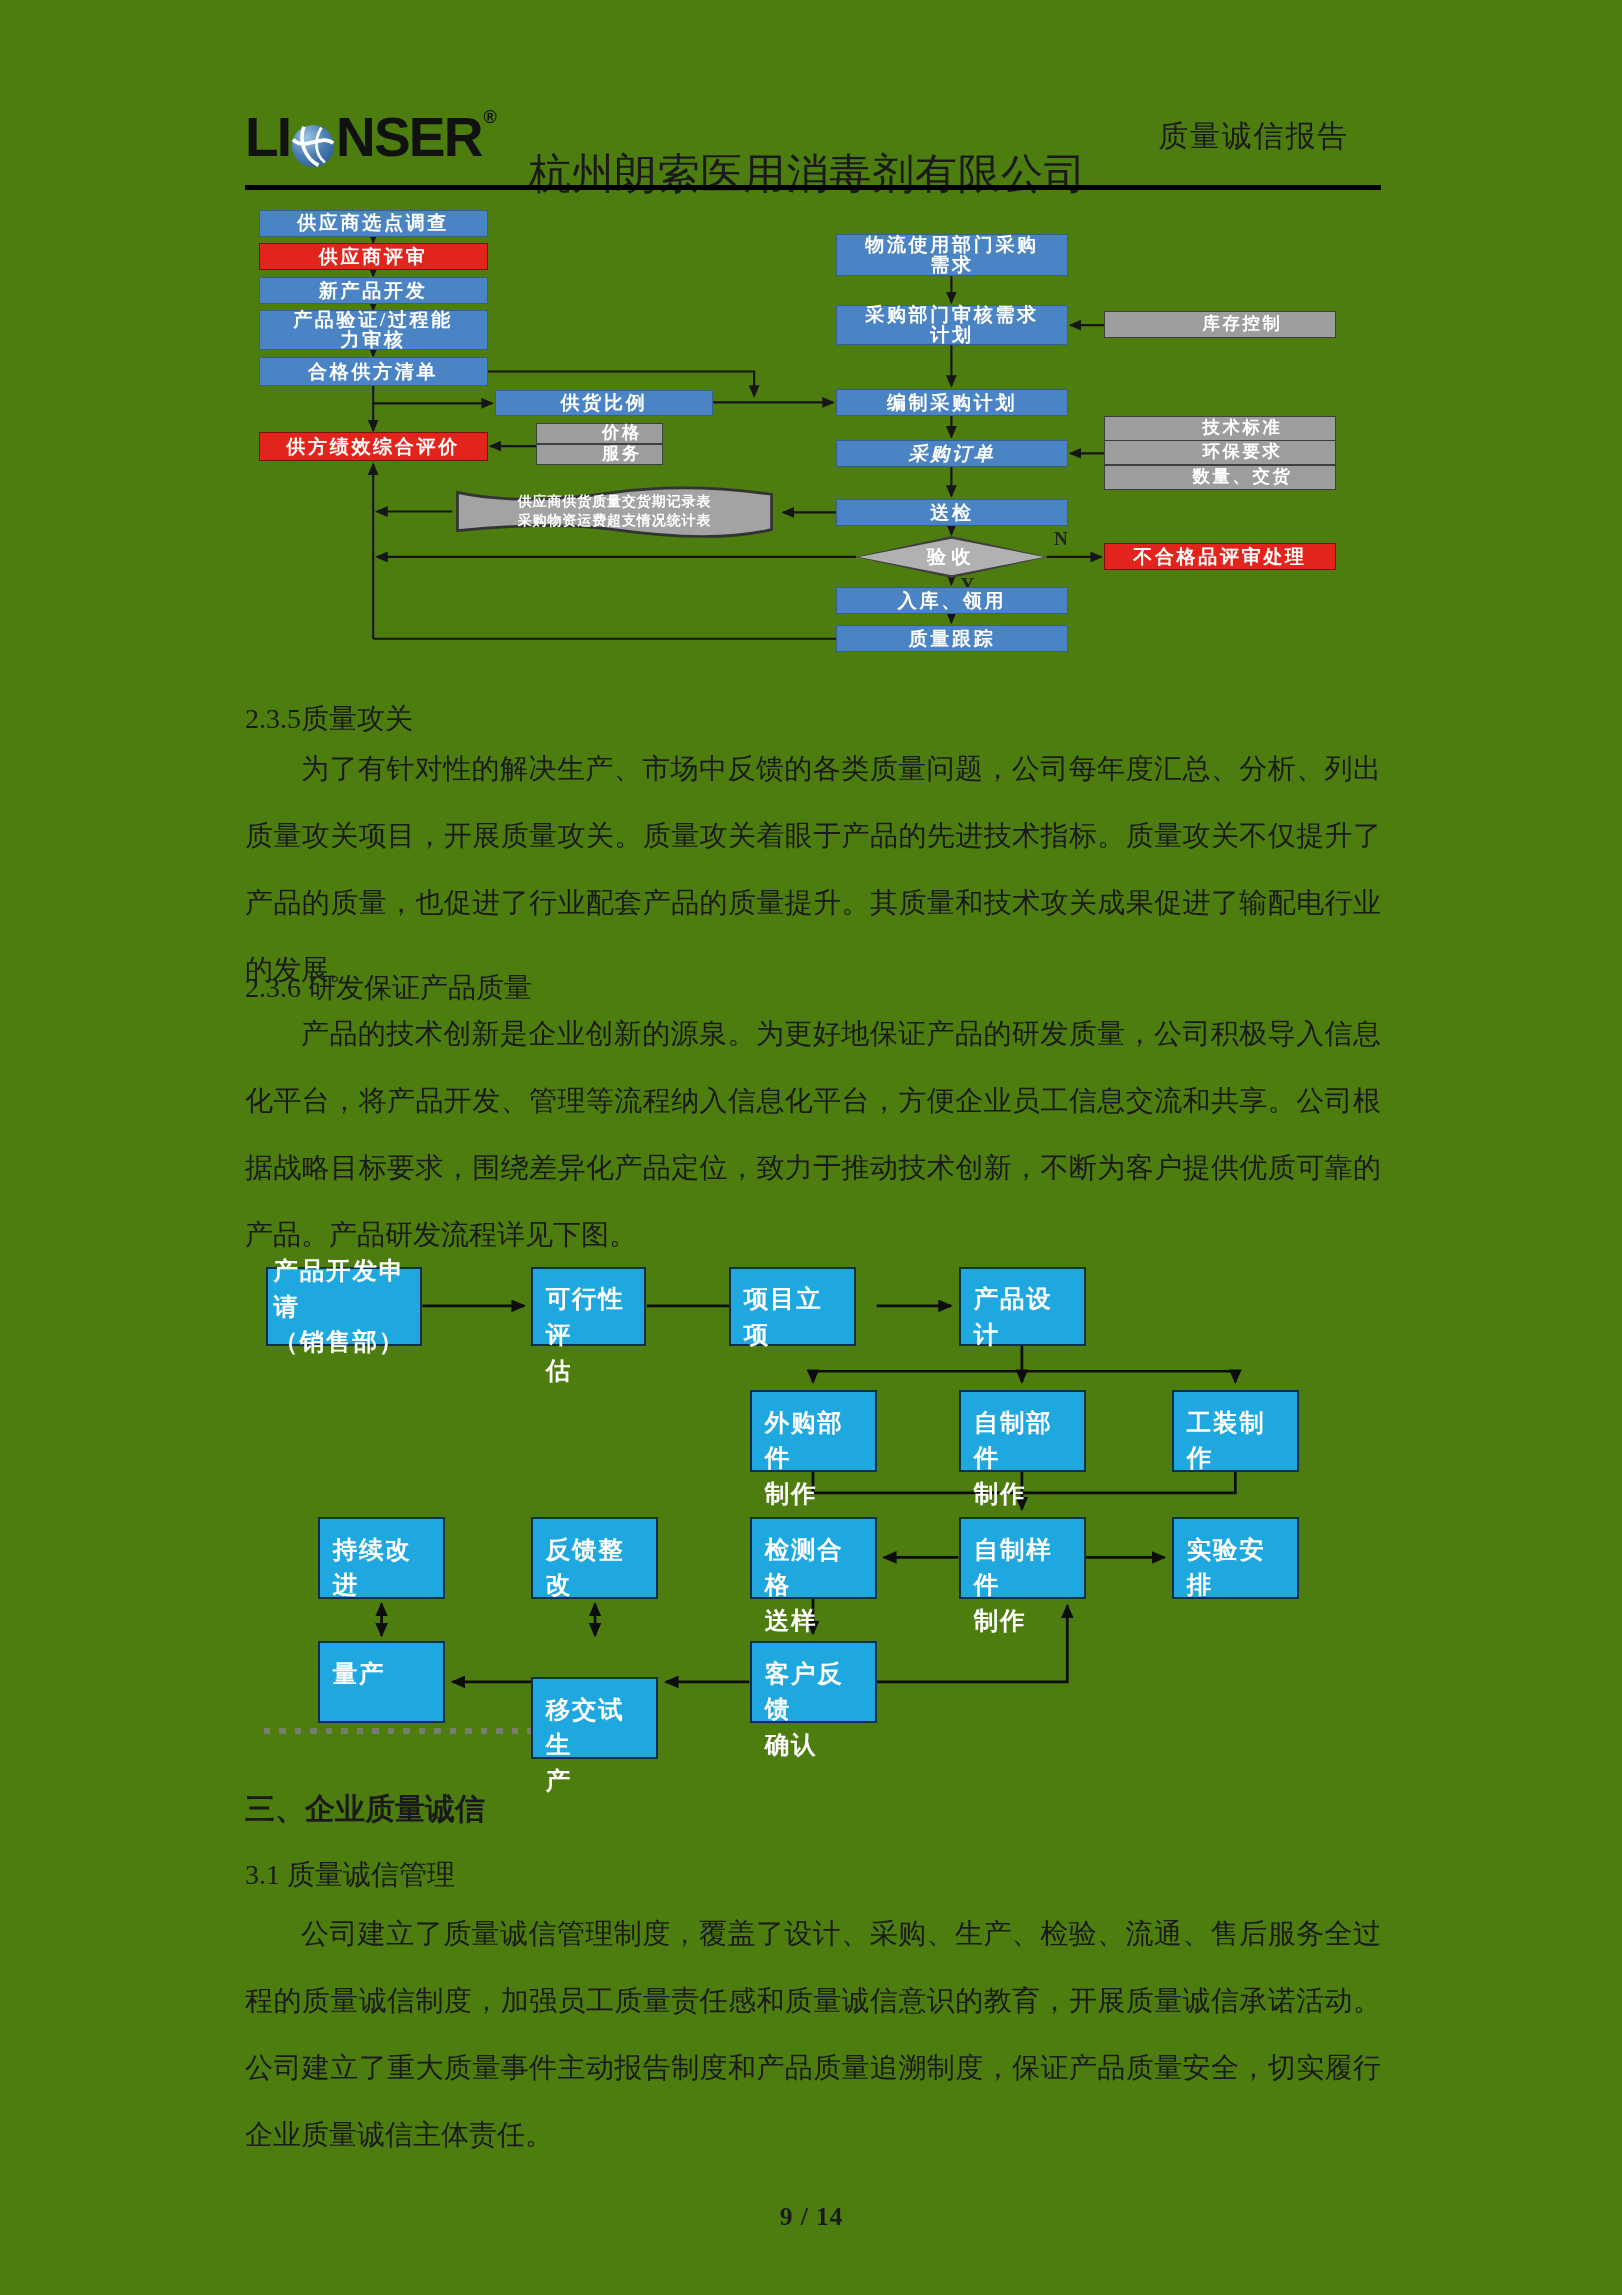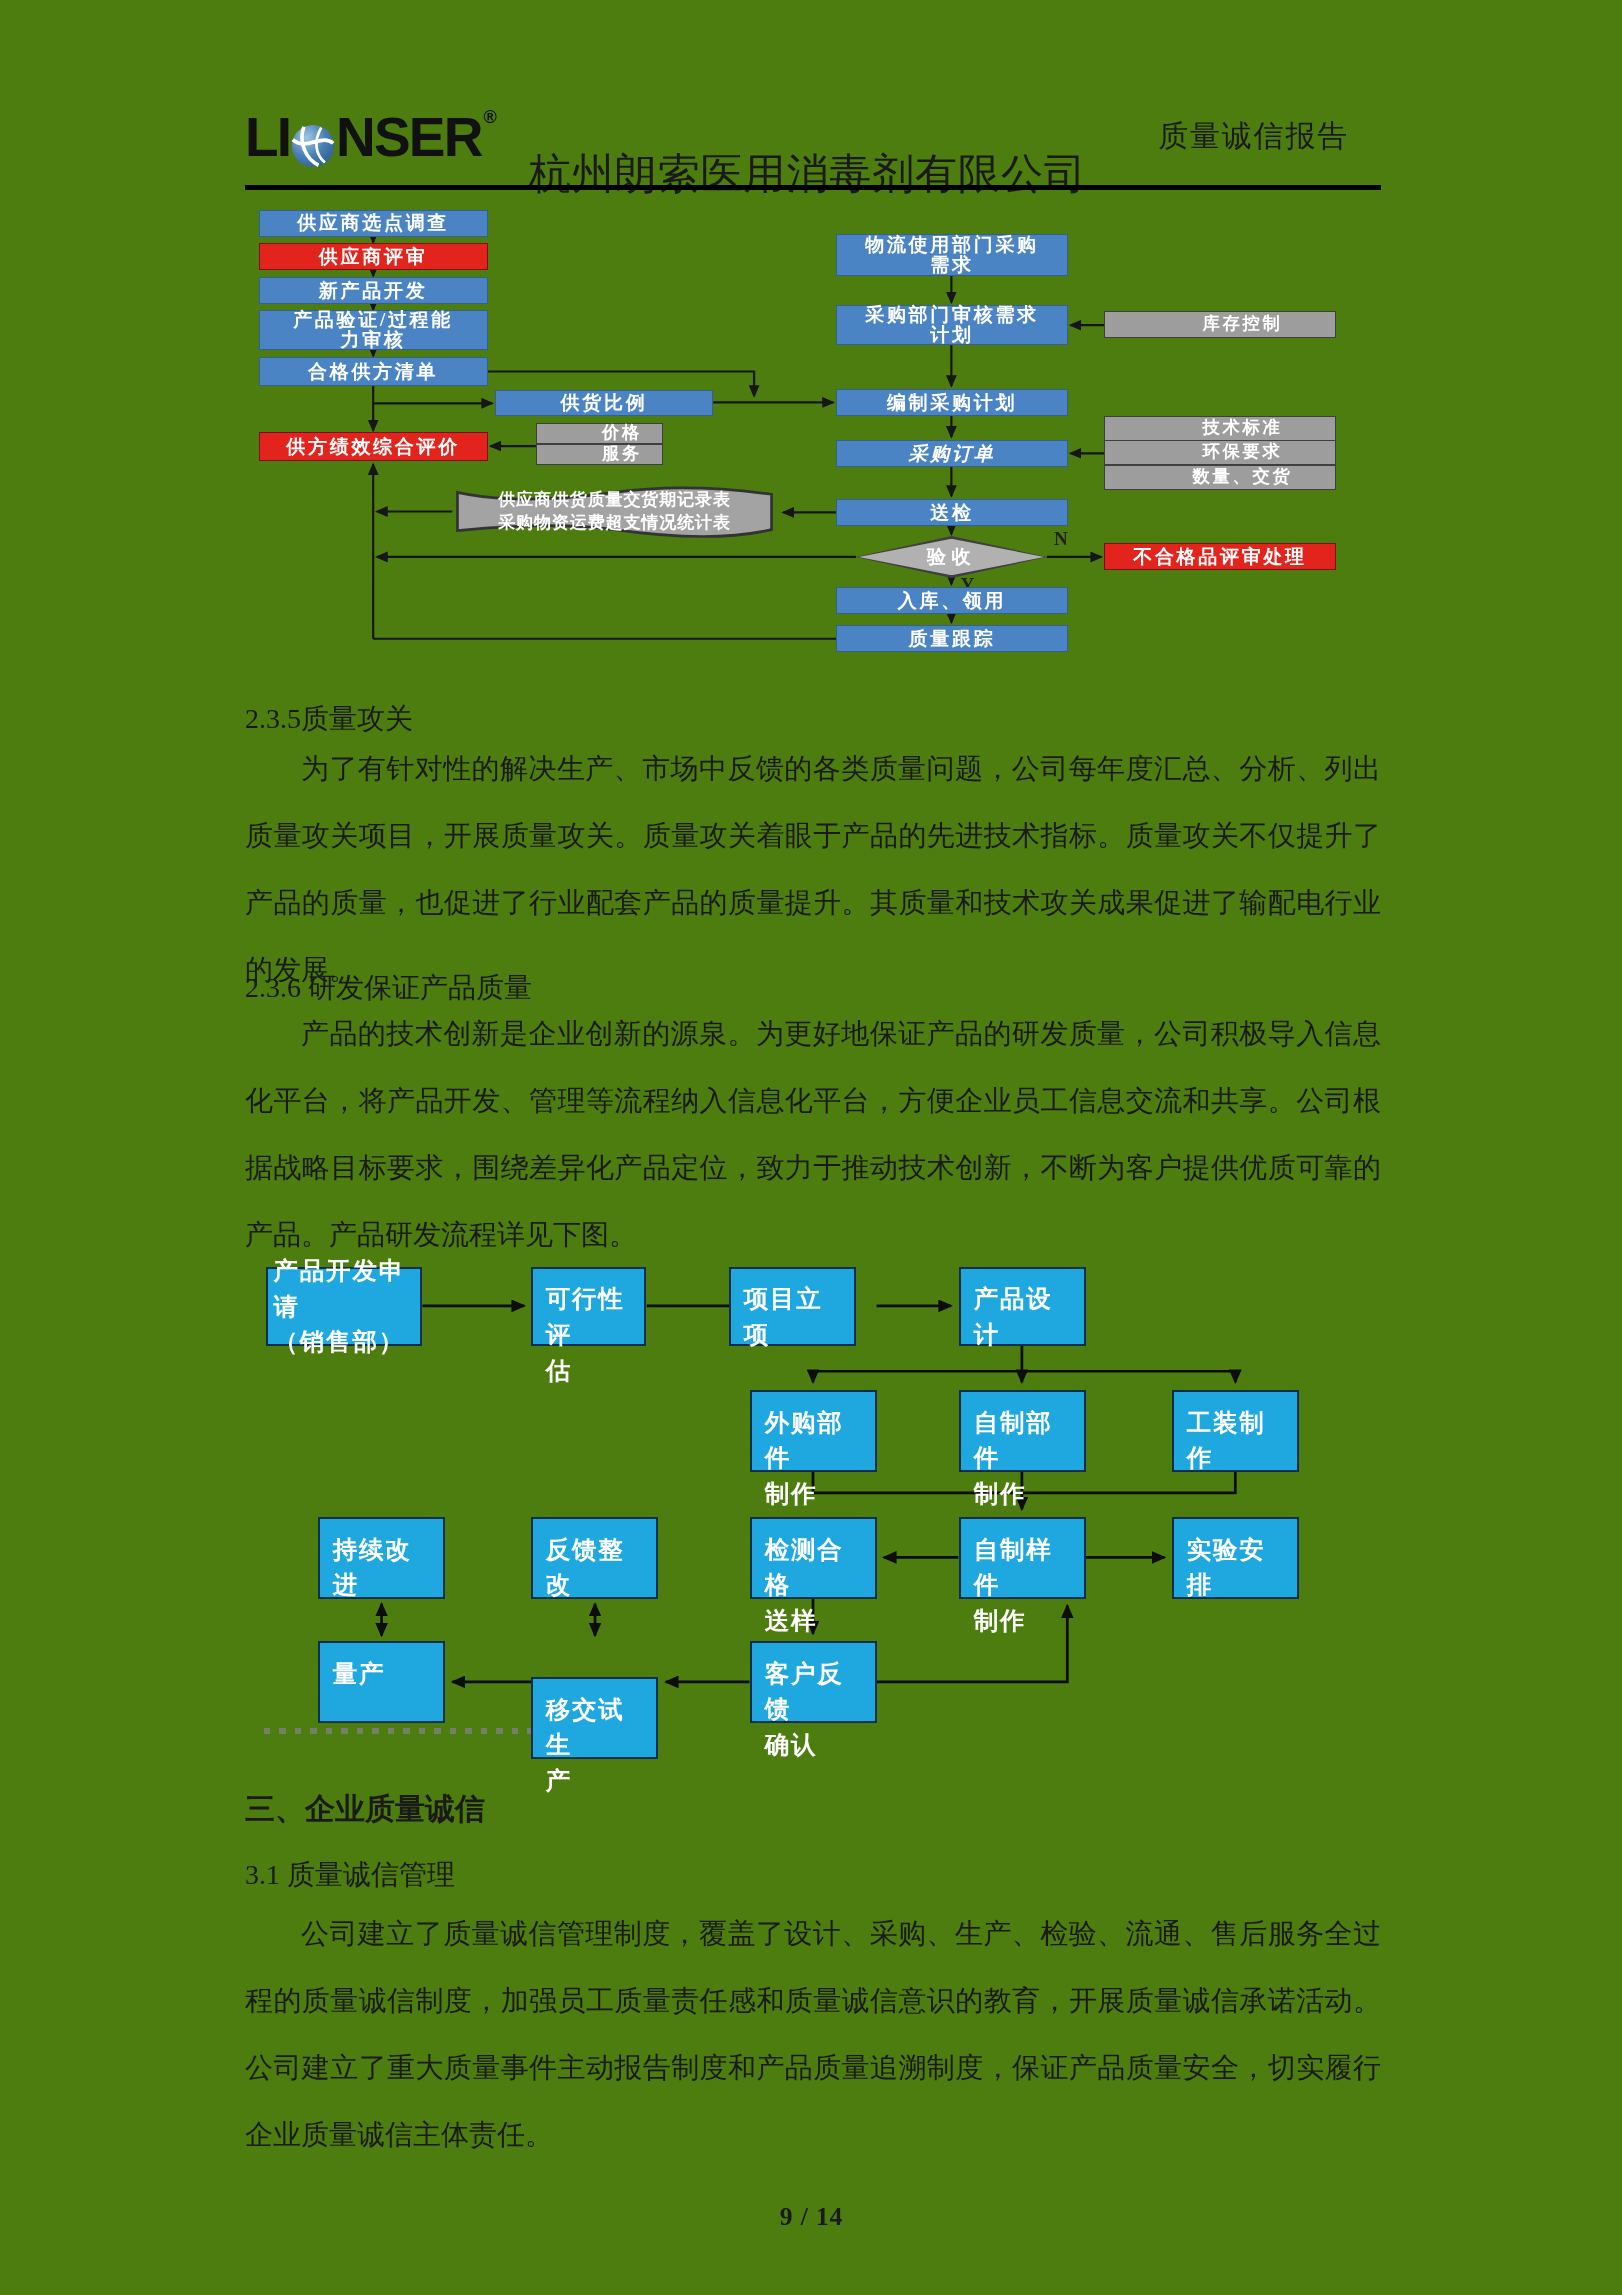--- a/index.html
+++ b/index.html
@@ -29,21 +29,21 @@
   .fc1 .fc-node.gray{background:#9d9d9d;border-color:#3f3f3f;font-size:17.3px;padding-left:45px;}
   .fc-diamond{position:absolute;z-index:2;}
   .fc-diamond .d-outer{position:absolute;inset:0;background:#3f3f3f;
       clip-path:polygon(50% 0%,100% 50%,50% 100%,0% 50%);}
   .fc-diamond .d-inner{position:absolute;inset:2.7px;background:#b1b1b1;
       clip-path:polygon(50% 0%,100% 50%,50% 100%,0% 50%);}
   .fc-diamond .d-label{position:absolute;inset:0;display:flex;align-items:center;justify-content:center;
       color:#fff;font-weight:700;font-size:19px;letter-spacing:5.5px;}
   .fc-banner{position:absolute;z-index:2;}
   .fc-banner .b-label{position:absolute;inset:0;display:flex;align-items:center;justify-content:center;
-      color:#fff;font-weight:700;font-size:17px;line-height:1.35;letter-spacing:0.9px;
+      color:#fff;font-weight:700;font-size:14px;line-height:1.35;letter-spacing:0.9px;
       white-space:pre-line;text-align:center;}
   .nylabel{font-family:"Liberation Serif",serif;font-weight:700;font-size:21px;fill:#222;}
   
   .fc2 .fc-node{font-family:"Liberation Sans",sans-serif;font-weight:700;font-size:24.5px;
                 letter-spacing:1.8px;line-height:1.45;background:#1fa7e0;border:2.7px solid #0c2f4e;
                 align-items:flex-start;justify-content:flex-start;text-align:left;padding:12.7px 12.7px;}
   .fc2 .fc-node.center{align-items:center;justify-content:center;text-align:left;padding:5.5px;}
 
   
   .caption-remnant{position:absolute;left:264px;top:1728px;width:389px;height:6.4px;opacity:.85;

